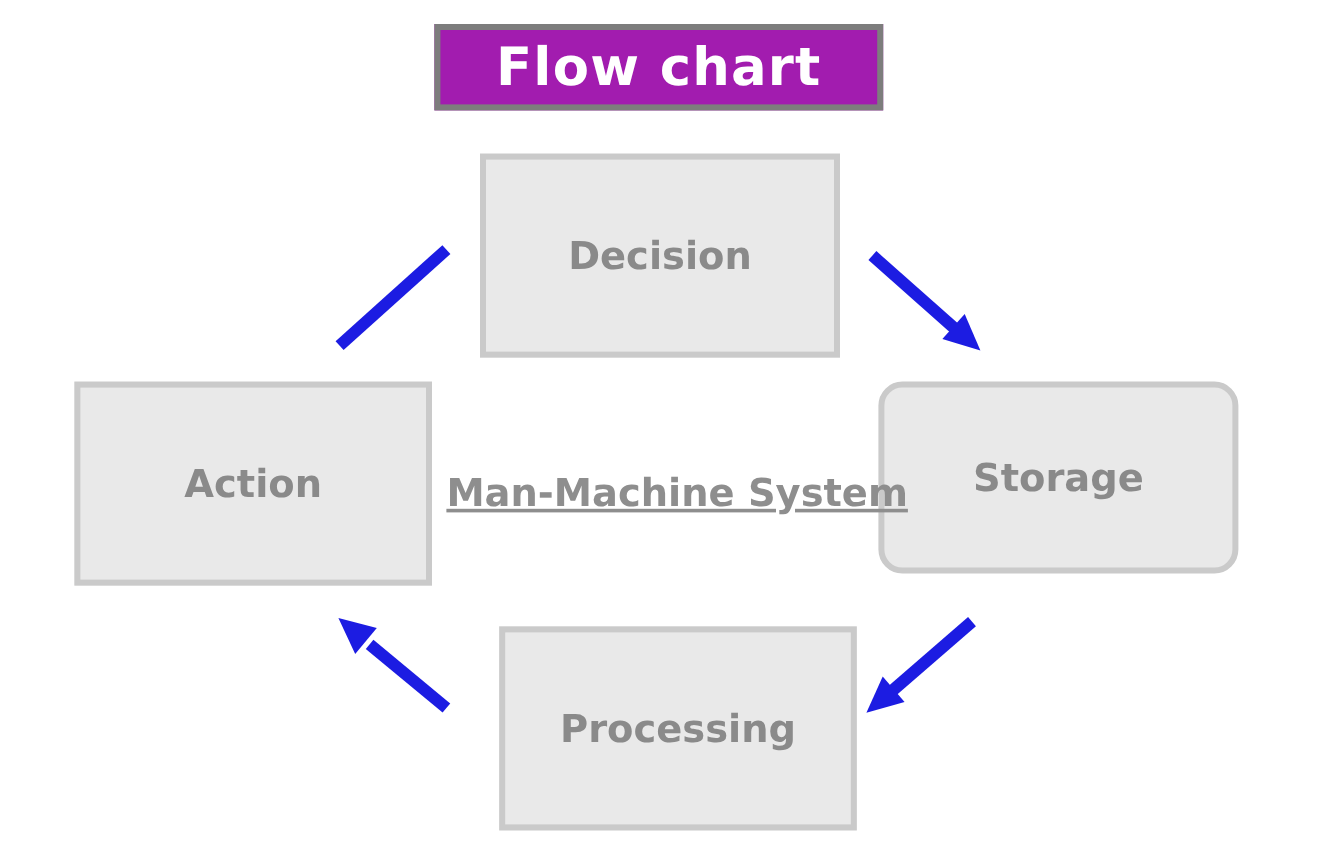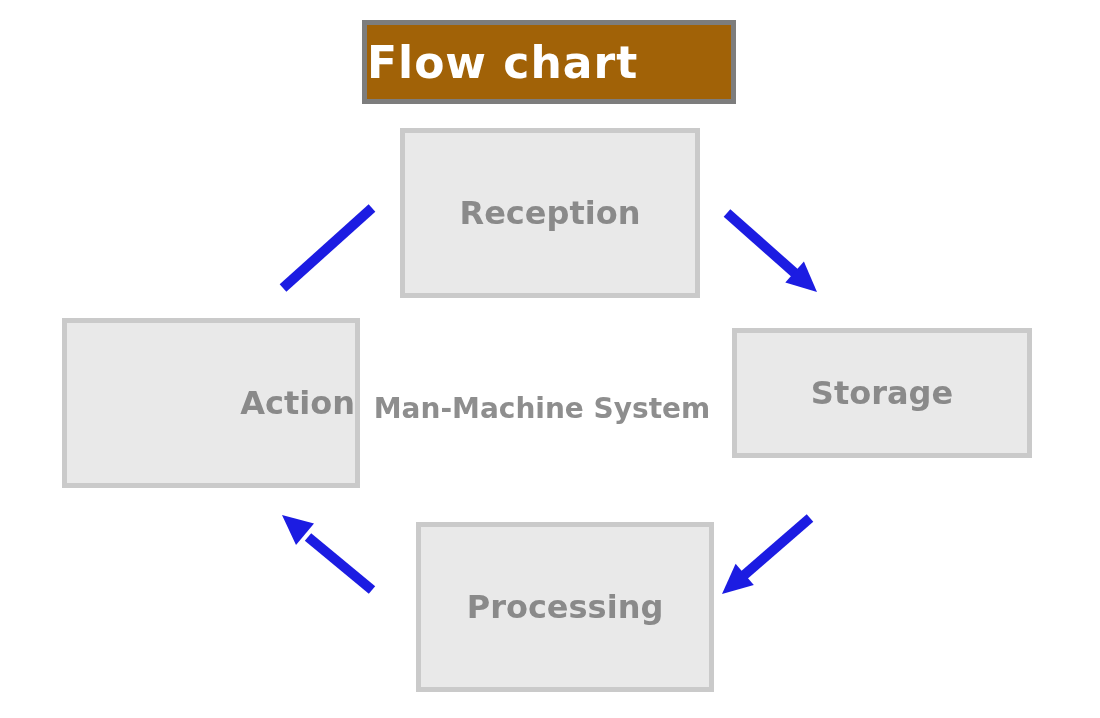--- a/index.html
+++ b/index.html
@@ -7,25 +7,25 @@
     position: relative;
     width: 1100px;
     height: 718px;
     background: #ffffff;
     overflow: hidden;
     font-family: "DejaVu Sans", "Liberation Sans", sans-serif;
   }
   .title-box {
     position: absolute;
     left: 362px; top: 20px;
-    width: 374px; height: 84px;
+    width: 374px; height: 72px;
     box-sizing: border-box;
-    background: #a16207;
+    background: #a21caf;
     border: 5px solid #7d7d7d;
-    display: flex; align-items: center; justify-content: flex-start;
+    display: flex; align-items: center; justify-content: center;
   }
   .title-box .title-text {
     color: #ffffff;
     font-size: 44px;
     font-weight: bold;
     letter-spacing: 1px;
     white-space: nowrap;
   }
   .node {
     position: absolute;
@@ -34,32 +34,33 @@
     border: 5px solid #cacaca;
     display: flex; align-items: center; justify-content: center;
     flex-direction: column;
     color: #8a8a8a;
     font-size: 32px;
     font-weight: bold;
     text-align: center;
     line-height: 1.25;
   }
   #node-reception  { left: 400px; top: 128px; width: 300px; height: 170px; }
-  #node-storage    { left: 732px; top: 328px; width: 300px; height: 130px; }
-  #node-action     { left: 62px;  top: 318px; width: 298px; height: 170px; align-items: flex-end; }
+  #node-storage    { left: 732px; top: 318px; width: 300px; height: 160px; border-radius: 20px; }
+  #node-action     { left: 62px;  top: 318px; width: 298px; height: 170px; }
   #node-processing { left: 400px; top: 522px; width: 298px; height: 170px; margin-left: 16px; }
   .center-label {
     position: absolute;
     left: 372px; top: 392px;
     width: 340px;
-    text-align: center;
+    text-align: left;
     color: #8e8e8e;
-    font-size: 28px;
+    font-size: 32px;
     font-weight: bold;
     white-space: nowrap;
+    text-decoration: underline;
   }
   #arrow-layer {
     position: absolute;
     left: 0; top: 0;
     width: 1100px; height: 718px;
     pointer-events: none;
   }
   .arrow-line { stroke: #1c1ce2; stroke-width: 10; fill: none; }
   .arrow-head { fill: #1c1ce2; stroke: none; }
 </style>
@@ -88,21 +89,21 @@
       <polygon class="arrow-head" points="722,594 735.6,563.8 753.8,585"></polygon>
     </g>
 
     <g>
       <line class="arrow-line" x1="372" y1="590" x2="308" y2="537"></line>
       <polygon class="arrow-head" points="282,515 314,523.4 296,545"></polygon>
     </g>
   </svg>
 
   <div id="node-reception" class="node">
-    <span>Reception</span>
+    <span>Decision</span>
   </div>
 
   <div id="node-storage" class="node">
     <span>Storage</span>
   </div>
 
   <div id="node-action" class="node">
     <span>Action</span>
   </div>
 

